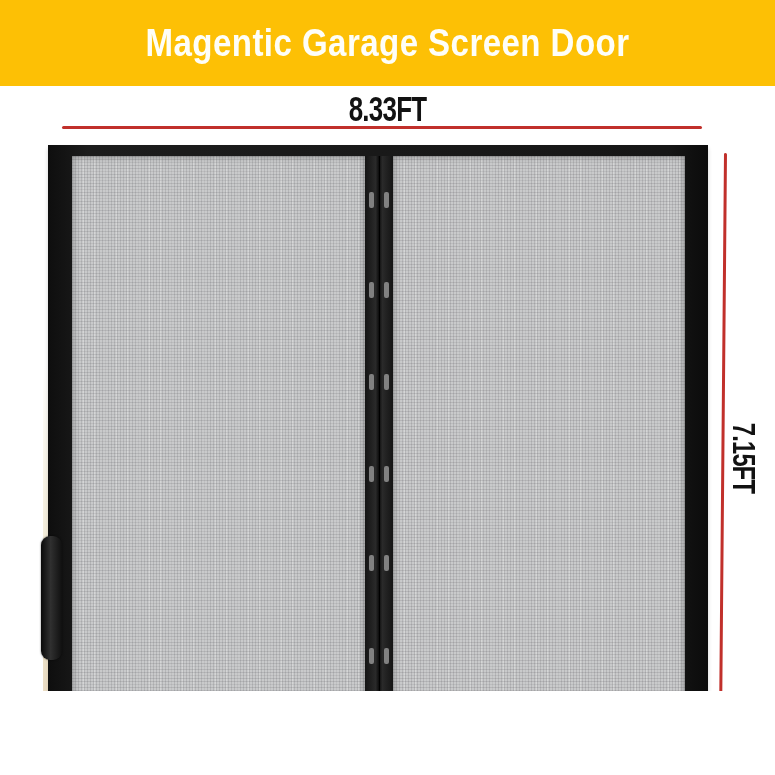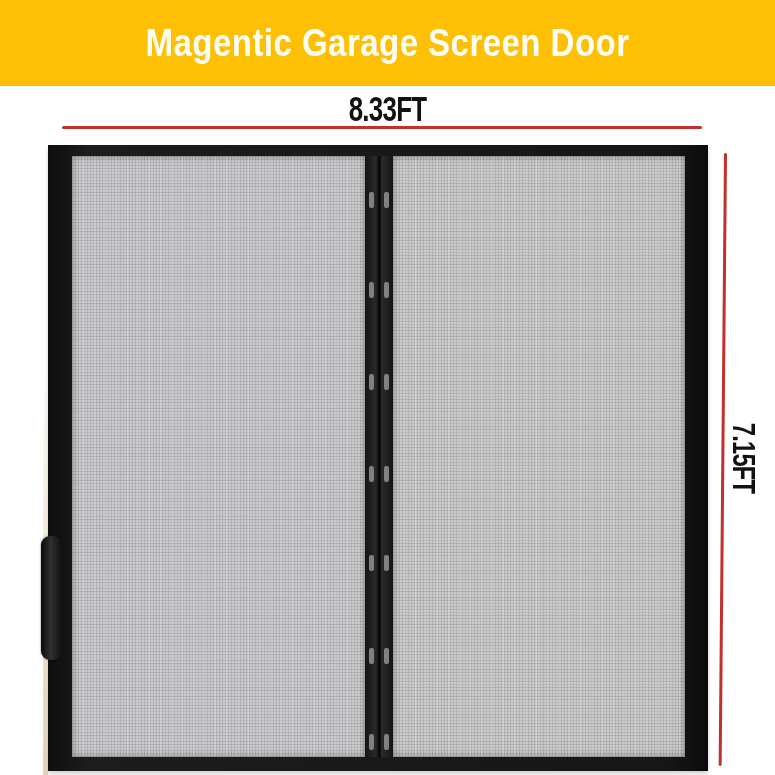--- a/index.html
+++ b/index.html
@@ -1,19 +1,19 @@
 <!DOCTYPE html>
 <html><head>
 <meta charset="utf-8">
 <style>
   html, body { margin: 0; padding: 0; background: #ffffff; }
   .canvas {
     position: relative;
     width: 775px;
-    height: 775px;
+    height: 691px;
     background: #ffffff;
     overflow: hidden;
     font-family: "Liberation Sans", sans-serif;
   }
 
   
   .banner {
     position: absolute;
     top: 0; left: 0;
     width: 775px; height: 86px;

